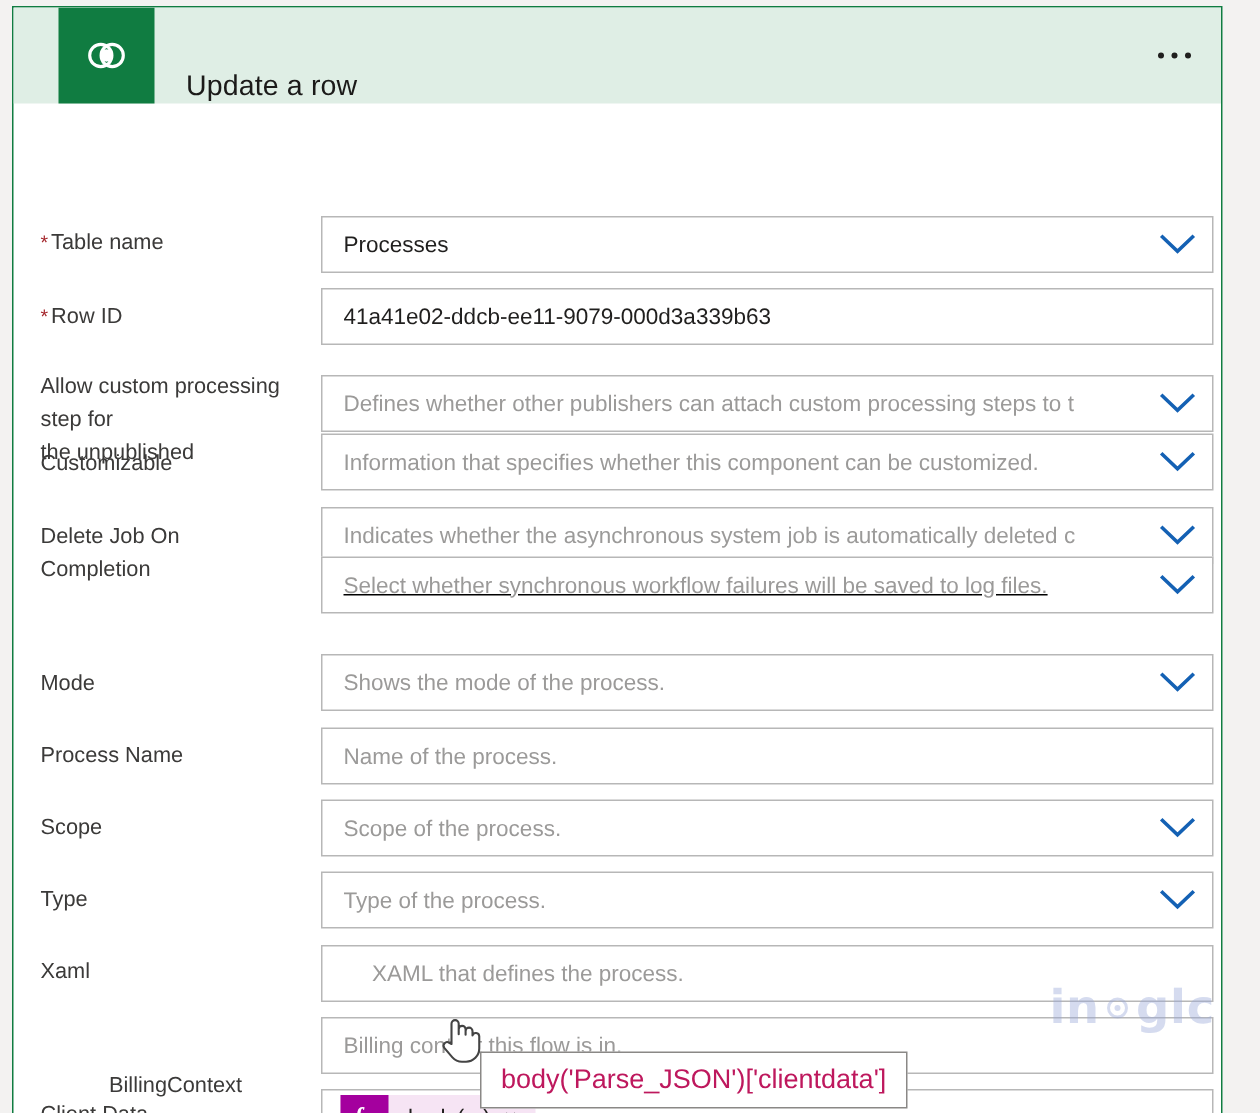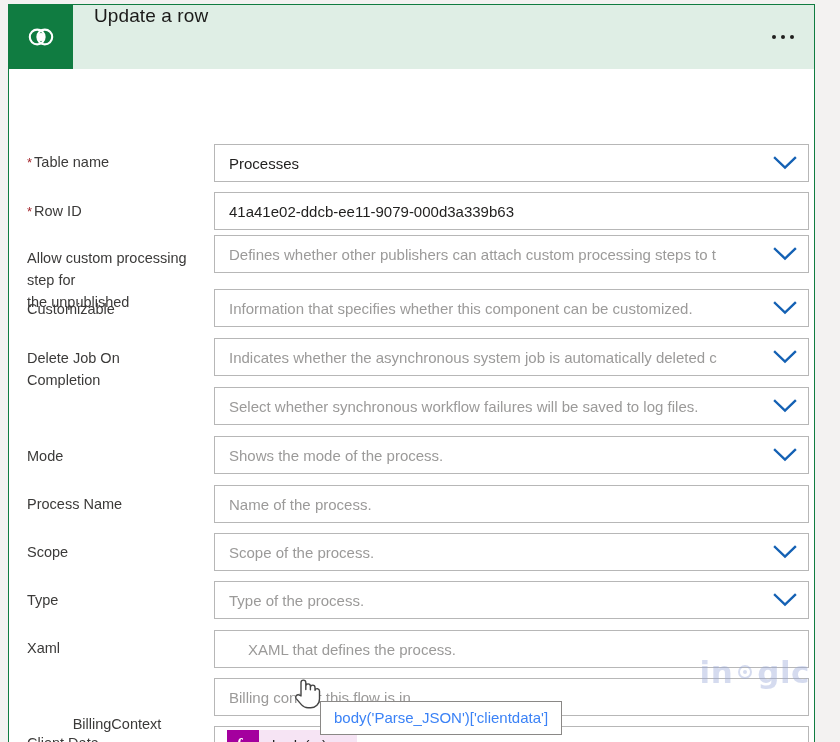--- a/index.html
+++ b/index.html
@@ -34,22 +34,23 @@
     box-sizing: border-box;
     overflow: hidden;
   }
 
   
   .card-header {
     position: relative;
     height: 64px;
     background: #dfeee5;
     display: flex;
-    align-items: flex-start;
+    align-items: flex-end;
     box-sizing: border-box;
+    padding-left: 30px;
   }
 
   .app-icon {
     width: 64px;
     height: 64px;
     background: #107c41;
     display: flex;
     align-items: center;
     justify-content: center;
     flex: 0 0 64px;
@@ -185,22 +186,22 @@
   }
 
   
   .tooltip {
     position: absolute;
     left: 320px;
     top: 701px;
     background: #ffffff;
     border: 1px solid #8a8886;
     padding: 7px 13px 8px 13px;
-    font-size: 15px;
-    color: #3b82f6;
+    font-size: 18px;
+    color: #be185d;
     white-space: nowrap;
     z-index: 40;
     box-sizing: border-box;
   }
 
   
   .cursor {
     position: absolute;
     left: 292px;
     top: 672px;
@@ -287,21 +288,21 @@
         </div>
         <div class="row" style="top: 0px;">
           <div class="field-label" style="top: 131px;"><span class="req-star">*</span><span>Row ID</span></div>
           <div class="field-wrap" style="top: 123px;">
             <div class="field-text">41a41e02-ddcb-ee11-9079-000d3a339b63</div>
           </div>
         </div>
         <div class="row" style="top: 0px;">
           <div class="field-label" style="top: 178px;"><span>Allow custom processing step for
 the unpublished</span></div>
-          <div class="field-wrap" style="top: 166px;">
+          <div class="field-wrap" style="top: 181px;">
             <div class="field-text placeholder">Defines whether other publishers can attach custom processing steps to t</div>
             <div class="chev">
               <svg width="24" height="14" viewBox="0 0 24 14">
                 <path d="M2 2 L12 11.5 L22 2" fill="none" stroke="#1461b4" stroke-width="2.4" stroke-linecap="square"></path>
               </svg>
             </div>
           </div>
         </div>
         <div class="row" style="top: 0px;">
           <div class="field-label" style="top: 229px;"><span>Customizable</span></div>
@@ -320,21 +321,21 @@
           <div class="field-wrap" style="top: 269px;">
             <div class="field-text placeholder">Indicates whether the asynchronous system job is automatically deleted c</div>
             <div class="chev">
               <svg width="24" height="14" viewBox="0 0 24 14">
                 <path d="M2 2 L12 11.5 L22 2" fill="none" stroke="#1461b4" stroke-width="2.4" stroke-linecap="square"></path>
               </svg>
             </div>
           </div>
         </div>
         <div class="row" style="top: 0px;">
-          <div class="field-wrap" style="top: 318px;">
+          <div class="field-wrap" style="top: 302px; text-decoration: underline;">
             <div class="field-text placeholder">Select whether synchronous workflow failures will be saved to log files.</div>
             <div class="chev">
               <svg width="24" height="14" viewBox="0 0 24 14">
                 <path d="M2 2 L12 11.5 L22 2" fill="none" stroke="#1461b4" stroke-width="2.4" stroke-linecap="square"></path>
               </svg>
             </div>
           </div>
         </div>
         <div class="row" style="top: 0px; padding-left: 32px;">
           <div class="field-label" style="top: 376px;"><span>Mode</span></div>

